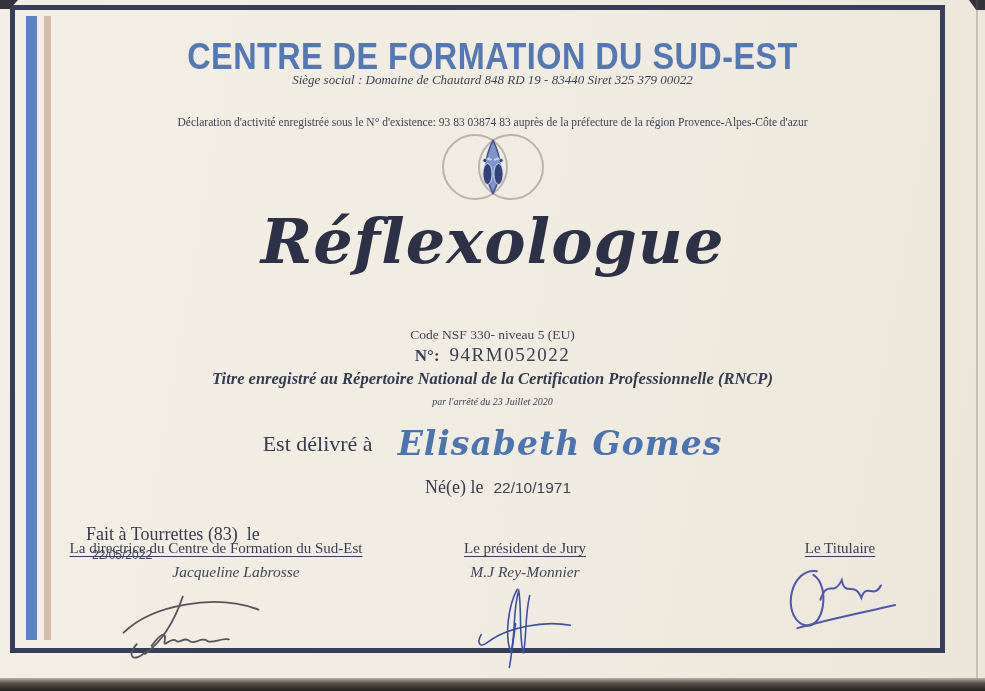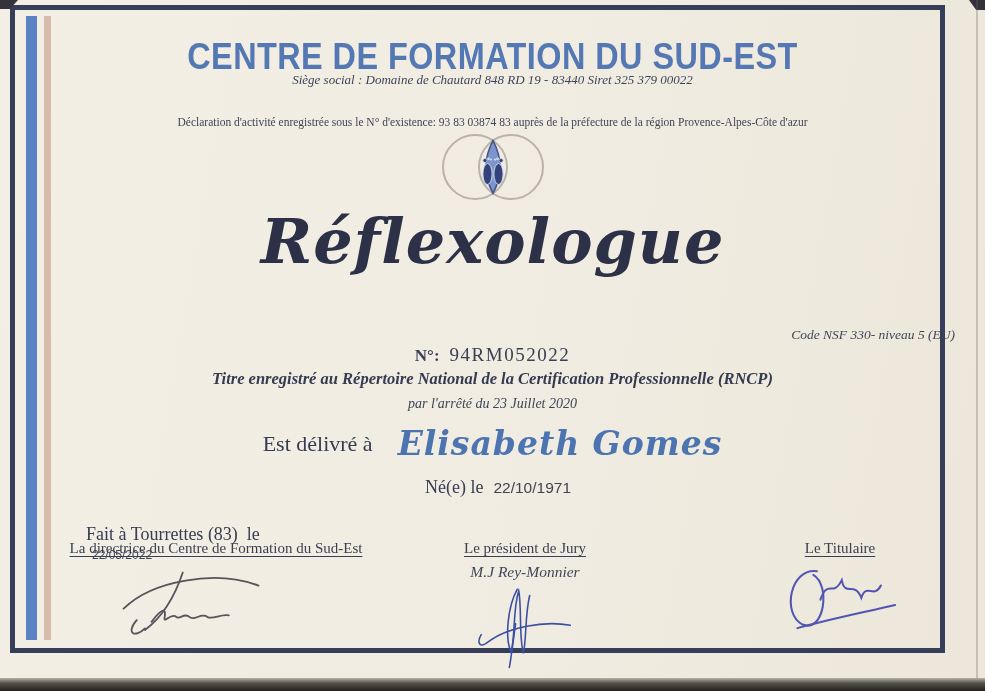--- a/index.html
+++ b/index.html
@@ -62,26 +62,26 @@
   .logo-wrap { top:128px; }
   .logo-wrap svg { display:inline-block; }
 
   .big-title {
     top:205px;
     font-family:"DejaVu Serif", serif;
     font-style:italic; font-weight:600;
     font-size:62px; color:#2d3148; letter-spacing:1px;
   }
 
-  .code-line { top:327px; font-style:italic; font-size:13.5px; color:#3e4458;text-align:right; }
+  .code-line { top:327px; font-size:13.5px; color:#3e4458; }
   .num-line  { top:344px; font-size:19px; color:#3a4054; }
   .num-line .lbl { font-weight:bold; font-size:17px; margin-right:10px; }
   .num-line .val { letter-spacing:1.5px; }
   .rncp-line { top:369px; font-weight:bold; font-style:italic; font-size:16.5px; color:#343a50; white-space:nowrap; }
-  .arrete-line { top:396px; font-style:italic; font-size:14px; color:#3e4458; }
+  .arrete-line { top:396px; font-style:italic; font-size:10px; color:#3e4458; }
 
   .delivered-line { top:424px; }
   .delivered-line .plain { font-size:22px; color:#363c52; vertical-align:middle; }
   .delivered-line .script {
     font-family:"DejaVu Serif", serif; font-style:italic; font-weight:600;
     font-size:33px; color:#4c74b0; margin-left:21px; vertical-align:middle;
     letter-spacing:1px;
   }
   .born-line { top:477px; }
   .born-line .plain { font-size:18px; color:#363c52;margin-left:11px; }
@@ -156,20 +156,21 @@
     <span class="date">22/10/1971</span>
   </div>
 
   <div class="fait-line">
     <span class="plain">Fait à Tourrettes (83)  le</span>
     <span class="date">22/05/2022</span>
   </div>
 
   <div class="sig-block sig-left">
     <div class="sig-role">La directrice du Centre de Formation du Sud-Est</div>
+    <div class="sig-name">Jacqueline Labrosse</div>
     <svg class="sig-svg" width="170" height="74" viewBox="0 0 180 90">
       <g fill="none" stroke="#55535b" stroke-width="2.2" stroke-linecap="round">
         <path d="M8,58 C42,24 120,10 172,30"></path>
         <path d="M80,14 C72,38 58,66 34,84"></path>
         <path d="M34,82 C22,94 10,88 24,72"></path>
         <path d="M42,74 C54,58 60,56 58,68 C56,78 66,62 72,68 C76,72 82,62 88,68 C94,74 102,62 110,68 C116,72 126,64 136,66"></path>
       </g>
     </svg>
   </div>
 

